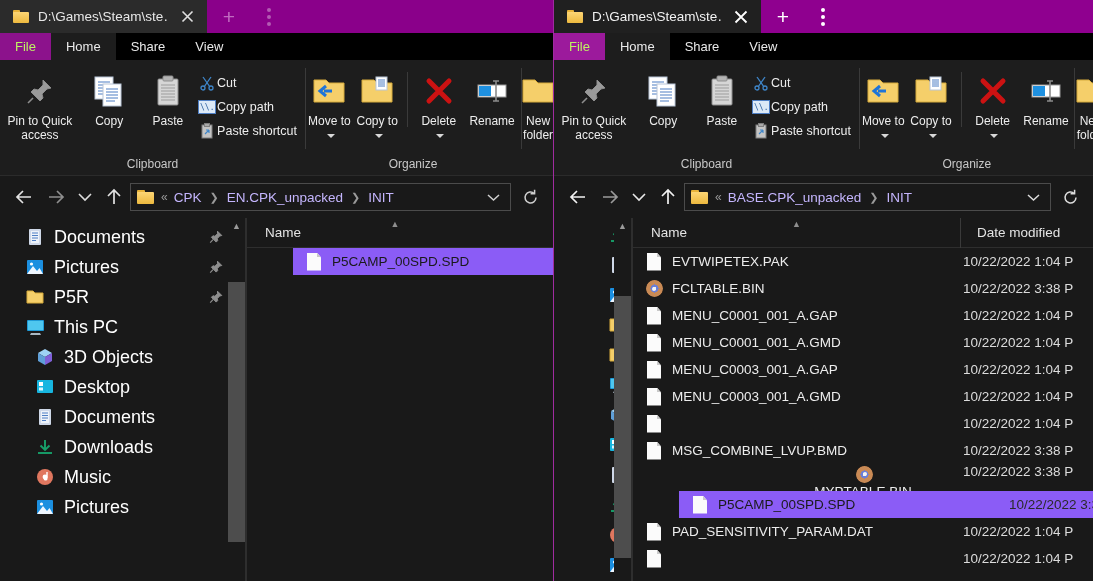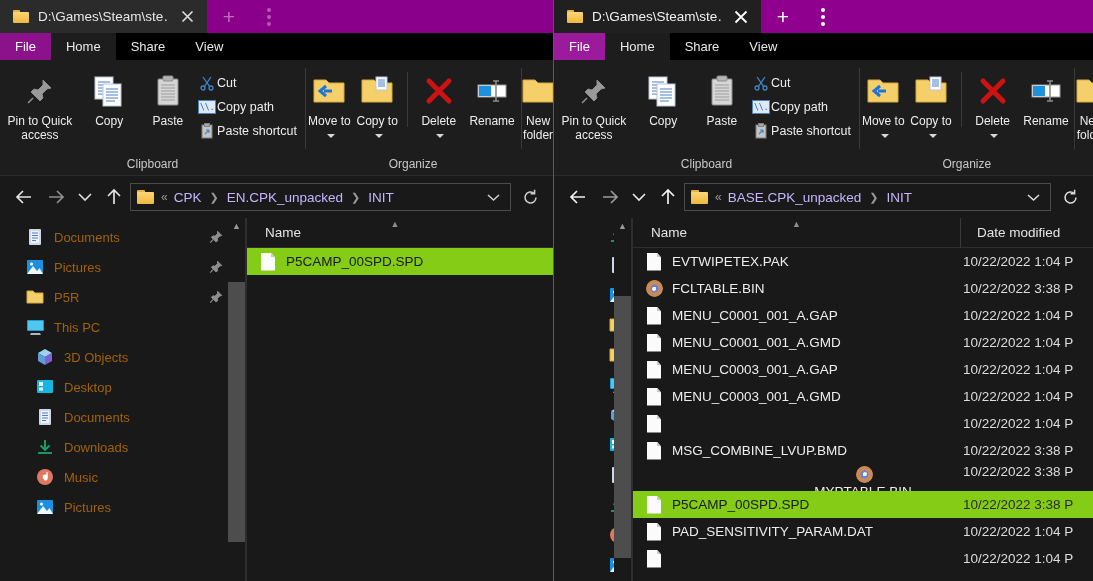--- a/index.html
+++ b/index.html
@@ -43,21 +43,21 @@
   .dots i{ width:4px; height:4px; border-radius:50%; display:block; }
   .win-left .dots i{ background:#b35cb3; }
   .win-right .dots i{ background:#ffffff; }
   .win-left .plus{ color:#c06ac0; }
   .win-right .plus{ color:#ffffff; }
   .plus{ font-size:21px; line-height:1; font-weight:300; }
 
   
   .ribbontabs{ height:27px; display:flex; align-items:stretch; background:#000; }
   .rtab{ display:flex; align-items:center; padding:0 15px; font-size:13px; color:#e9e9e9; }
-  .rtab.file{ color:#ffffff; }
+  .rtab.file{ color:#bef264; }
   .win-left .rtab.file{ background:#8c128c; }
   .win-right .rtab.file{ background:#9c1a9c; }
   .rtab.active{ background:#1d1d1d; }
 
   
   .ribbon{ height:116px; background:#1d1d1d; display:flex; position:relative;
            border-bottom:1px solid #2b2b2b; }
   .group{ position:relative; display:flex; flex-direction:column; height:116px;
           padding-top:6px; }
   .group-row{ display:flex; align-items:flex-start; flex:1 1 auto; }
@@ -104,21 +104,21 @@
 
   .navpane{ position:relative; background:#191919; overflow:hidden; flex:0 0 auto; }
   .win-left .navpane{ width:245px; }
   .win-right .navpane{ width:77px; }
 
   .navlist{ padding-top:4px; }
   .navitem{ display:flex; align-items:center; height:30px; padding-left:25px; position:relative; }
   .navitem.sub{ padding-left:35px; }
   .navitem .nico{ width:20px; height:20px; flex:0 0 auto; margin-right:9px;
                   display:flex; align-items:center; justify-content:center;}
-  .navitem .nlabel{ font-size:13px; color:#a16207; white-space:nowrap; }
+  .navitem .nlabel{ font-size:18px; color:#ffffff; white-space:nowrap; }
   .pin{ position:absolute; right:22px; top:8px; }
 
   .navscroll{ position:absolute; right:0; top:0; width:17px; height:100%; background:#191919; }
   .navscroll .uparrow{ position:absolute; top:3px; left:0; width:17px; text-align:center;
                        color:#9a9a9a; font-size:9px; }
   .navscroll .thumb{ position:absolute; left:0; width:17px; background:#4d4d4d; }
 
   .splitter{ width:2px; background:#2e2e2e; flex:0 0 auto; }
 
   .filepane{ flex:1 1 auto; position:relative; background:#191919; overflow:hidden; }
@@ -126,21 +126,21 @@
            position:relative; }
   .col{ font-size:13.5px; color:#e4e4e4; padding-left:18px; position:relative; height:30px;
         display:flex; align-items:center; }
   .col.name{ flex:0 0 auto; }
   .col.date{ border-left:1px solid #3a3a3a; }
   .sortmark{ position:absolute; top:1px; left:50%; transform:translateX(-50%);
              color:#8e8e8e; font-size:9px; }
 
   .rows{ position:relative; }
   .row{ display:flex; align-items:center; height:27px; }
-  .row.selected{ background:#84cc16; }
+  .row.selected{ background:#8b5cf6;margin-left:46px; }
   .row .ficon{ width:18px; height:20px; margin:0 9px 0 12px; flex:0 0 auto;
                display:flex; align-items:center; justify-content:center; }
   .row .fname{ font-size:13.5px; color:#ededed; white-space:nowrap; }
   .row.selected .fname{ color:#1a1a1a; }
   .row .fdate{ font-size:13.5px; color:#dcdcdc; white-space:nowrap; position:absolute; }
   .row.selected .fdate{ color:#2a2a2a; }
 
   
   .doc-ico{ width:14px; height:18px; background:#fbfbfb; position:relative;
             clip-path:polygon(0 0, 70% 0, 100% 26%, 100% 100%, 0 100%); }

